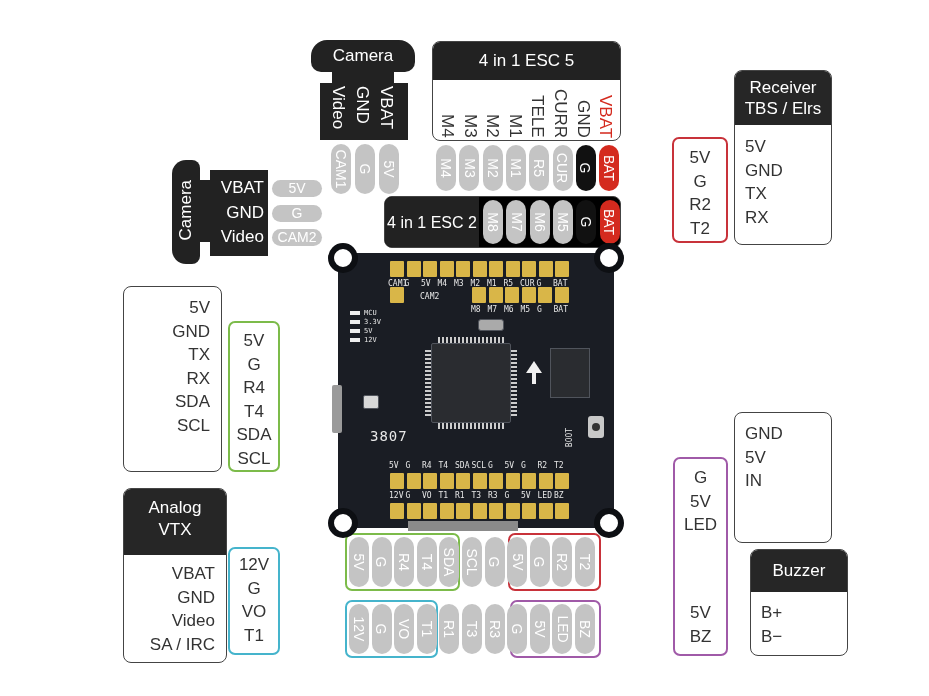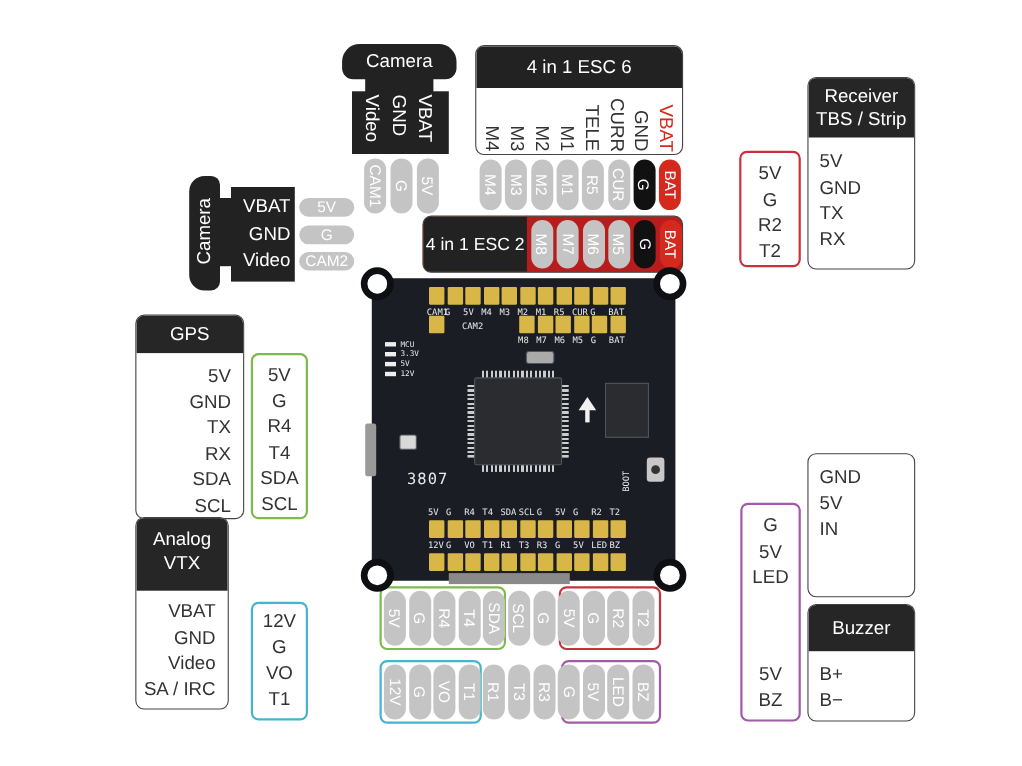--- a/index.html
+++ b/index.html
@@ -67,21 +67,21 @@
   <div class="abs" style="left:210px;top:178px;width:54px;text-align:right;color:#fff;font-size:17px;">VBAT</div>
   <div class="abs" style="left:210px;top:203px;width:54px;text-align:right;color:#fff;font-size:17px;">GND</div>
   <div class="abs" style="left:210px;top:227px;width:54px;text-align:right;color:#fff;font-size:17px;">Video</div>
   <div class="hpill" style="left:272px;top:180px;width:50px;">5V</div>
   <div class="hpill" style="left:272px;top:205px;width:50px;">G</div>
   <div class="hpill" style="left:272px;top:229px;width:50px;">CAM2</div>
 </div>
 
 <div class="abs">
   <div class="abs" style="left:432px;top:41px;width:189px;height:100px;border:1.5px solid #444;border-radius:8px;overflow:hidden;background:#fff;">
-    <div class="dark" style="height:38px;line-height:38px;text-align:center;font-size:17px;">4 in 1 ESC 6</div>
+    <div class="dark" style="height:38px;line-height:38px;text-align:center;font-size:17px;">4 in 1 ESC 5</div>
   </div>
   <div id="esc1-wires">
       <div class="abs vtext" style="left:437px;top:82px;height:56px;display:flex;justify-content:flex-end;color:#333;">M4</div>
       <div class="abs vtext" style="left:459.6px;top:82px;height:56px;display:flex;justify-content:flex-end;color:#333;">M3</div>
       <div class="abs vtext" style="left:482.2px;top:82px;height:56px;display:flex;justify-content:flex-end;color:#333;">M2</div>
       <div class="abs vtext" style="left:504.8px;top:82px;height:56px;display:flex;justify-content:flex-end;color:#333;">M1</div>
       <div class="abs vtext" style="left:527.4px;top:82px;height:56px;display:flex;justify-content:flex-end;color:#333;">TELE</div>
       <div class="abs vtext" style="left:550px;top:82px;height:56px;display:flex;justify-content:flex-end;color:#333;">CURR</div>
       <div class="abs vtext" style="left:572.6px;top:82px;height:56px;display:flex;justify-content:flex-end;color:#333;">GND</div>
       <div class="abs vtext" style="left:595.2px;top:82px;height:56px;display:flex;justify-content:flex-end;color:#d42a1e;">VBAT</div>
@@ -108,21 +108,21 @@
       <div class="pill black" style="left:575.8px;top:145px;height:46px;">
         <span>G</span>
       </div>
       <div class="pill red" style="left:599.1px;top:145px;height:46px;">
         <span>BAT</span>
       </div>
     </div>
 </div>
 
 <div class="abs">
-  <div class="abs" style="left:384px;top:196px;width:237px;height:52px;border:1.5px solid #444;border-radius:8px;overflow:hidden;background:#b91c1c;">
+  <div class="abs" style="left:384px;top:196px;width:237px;height:52px;border:1.5px solid #444;border-radius:8px;overflow:hidden;background:#000000;">
     <div class="dark" style="width:94px;height:100%;line-height:52px;text-align:center;font-size:16px;">4 in 1 ESC 2</div>
   </div>
   <div id="esc2-pads">
       <div class="pill" style="left:483px;top:200px;height:44px;">
         <span>M8</span>
       </div>
       <div class="pill" style="left:506.3px;top:200px;height:44px;">
         <span>M7</span>
       </div>
       <div class="pill" style="left:529.6px;top:200px;height:44px;">
@@ -144,53 +144,52 @@
   <div class="list" id="rx-fc" style="text-align:center;padding-top:7px;">
       <div>5V</div>
       <div>G</div>
       <div>R2</div>
       <div>T2</div>
     </div>
 </div>
 <div class="box" style="left:734px;top:70px;width:98px;height:175px;">
   <div class="head" style="padding:6px 2px;line-height:21px;">
     <div>Receiver</div>
-    <div>TBS / Strip</div>
+    <div>TBS / Elrs</div>
   </div>
   <div class="list" id="rx-dev" style="padding:10px 0 0 10px;">
       <div>5V</div>
       <div>GND</div>
       <div>TX</div>
       <div>RX</div>
     </div>
 </div>
 
 <div class="box" style="left:123px;top:286px;width:99px;height:186px;">
-  <div class="head" style="padding:5px 0;line-height:24px;">GPS</div>
   <div class="list" id="gps-dev" style="text-align:right;padding:9px 11px 0 0;">
       <div>5V</div>
       <div>GND</div>
       <div>TX</div>
       <div>RX</div>
       <div>SDA</div>
       <div>SCL</div>
     </div>
 </div>
 <div class="obox" style="left:228px;top:321px;width:52px;height:151px;border-color:#7cbb4a;">
   <div class="list" id="gps-fc" style="text-align:center;padding-top:6px;">
       <div>5V</div>
       <div>G</div>
       <div>R4</div>
       <div>T4</div>
       <div>SDA</div>
       <div>SCL</div>
     </div>
 </div>
 
-<div class="box" style="left:123px;top:470px;width:85px;height:175px;">
+<div class="box" style="left:123px;top:488px;width:104px;height:175px;">
   <div class="head" style="padding:8px 0;line-height:22px;height:66px;">
     <div>Analog</div>
     <div>VTX</div>
   </div>
   <div class="list" id="vtx-dev" style="text-align:right;padding:7px 11px 0 0;">
       <div>VBAT</div>
       <div>GND</div>
       <div>Video</div>
       <div>SA / IRC</div>
     </div>
@@ -215,21 +214,21 @@
       <div>BZ</div>
     </div>
 </div>
 <div class="box" style="left:734px;top:412px;width:98px;height:131px;">
   <div class="list" id="led-dev" style="padding:9px 0 0 10px;">
       <div>GND</div>
       <div>5V</div>
       <div>IN</div>
     </div>
 </div>
-<div class="box" style="left:734px;top:549px;width:98px;height:107px;">
+<div class="box" style="left:750px;top:549px;width:98px;height:107px;">
   <div class="head" style="padding:10px 0;line-height:22px;">Buzzer</div>
   <div class="list" id="bz-dev" style="padding:9px 0 0 10px;">
       <div>B+</div>
       <div>B−</div>
     </div>
 </div>
 
 <div class="obox" style="left:345px;top:533px;width:115px;height:58px;border-color:#7cbb4a;"></div>
 <div class="obox" style="left:508px;top:533px;width:93px;height:58px;border-color:#c8323a;"></div>
 <div class="obox" style="left:345px;top:600px;width:93px;height:58px;border-color:#45b4cc;"></div>

